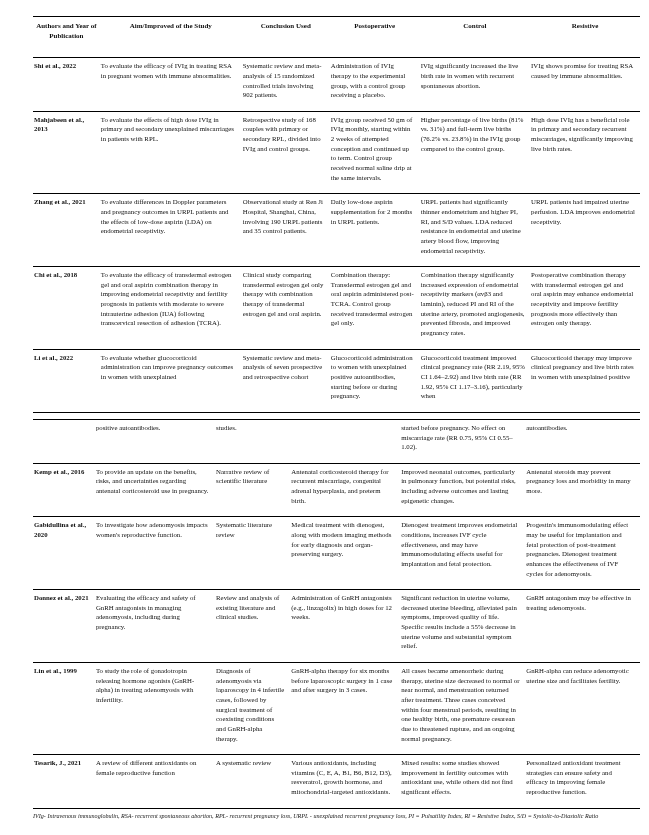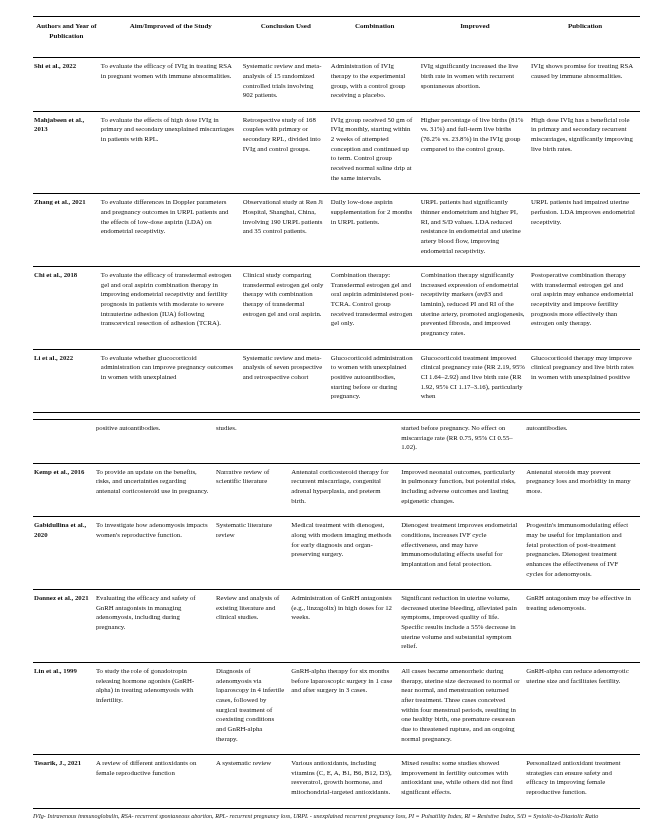--- a/index.html
+++ b/index.html
@@ -86,23 +86,23 @@
       <col style="width:14.5%">
       <col style="width:14.8%">
       <col style="width:18.2%">
       <col style="width:18.1%">
     </colgroup>
     <thead>
       <tr>
         <th>Authors and Year of Publication</th>
         <th>Aim/Improved of the Study</th>
         <th>Conclusion Used</th>
-        <th>Combination</th>
-        <th>Improved</th>
-        <th>Publication</th>
+        <th>Postoperative</th>
+        <th>Control</th>
+        <th>Resistive</th>
       </tr>
     </thead>
     <tbody>
         <tr>
           <td class="authors">Shi et al., 2022</td>
           <td>To evaluate the efficacy of IVIg in treating RSA in pregnant women with immune abnormalities.</td>
           <td>Systematic review and meta-analysis of 15 randomized controlled trials involving 902 patients.</td>
           <td>Administration of IVIg therapy to the experimental group, with a control group receiving a placebo.</td>
           <td>IVIg significantly increased the live birth rate in women with recurrent spontaneous abortion.</td>
           <td>IVIg shows promise for treating RSA caused by immune abnormalities.</td>

